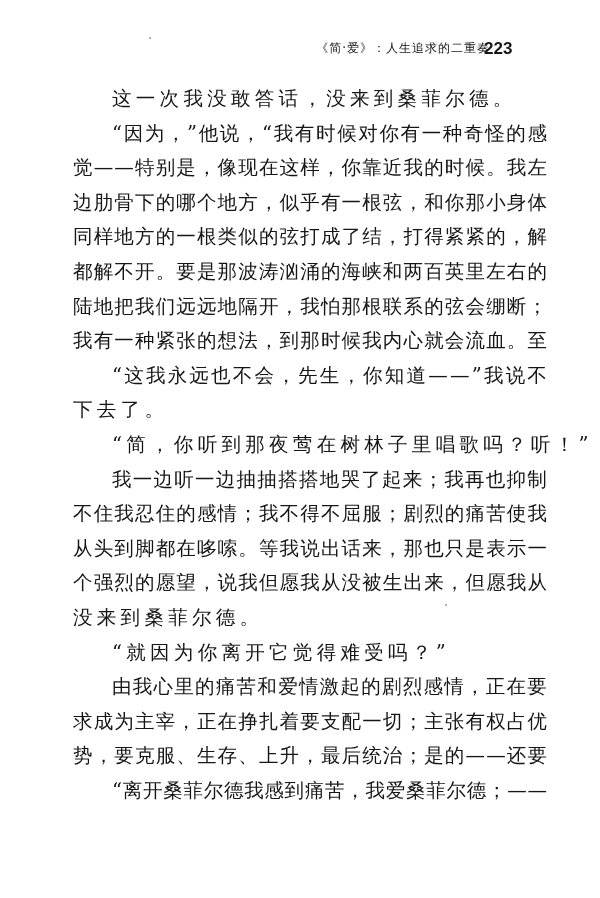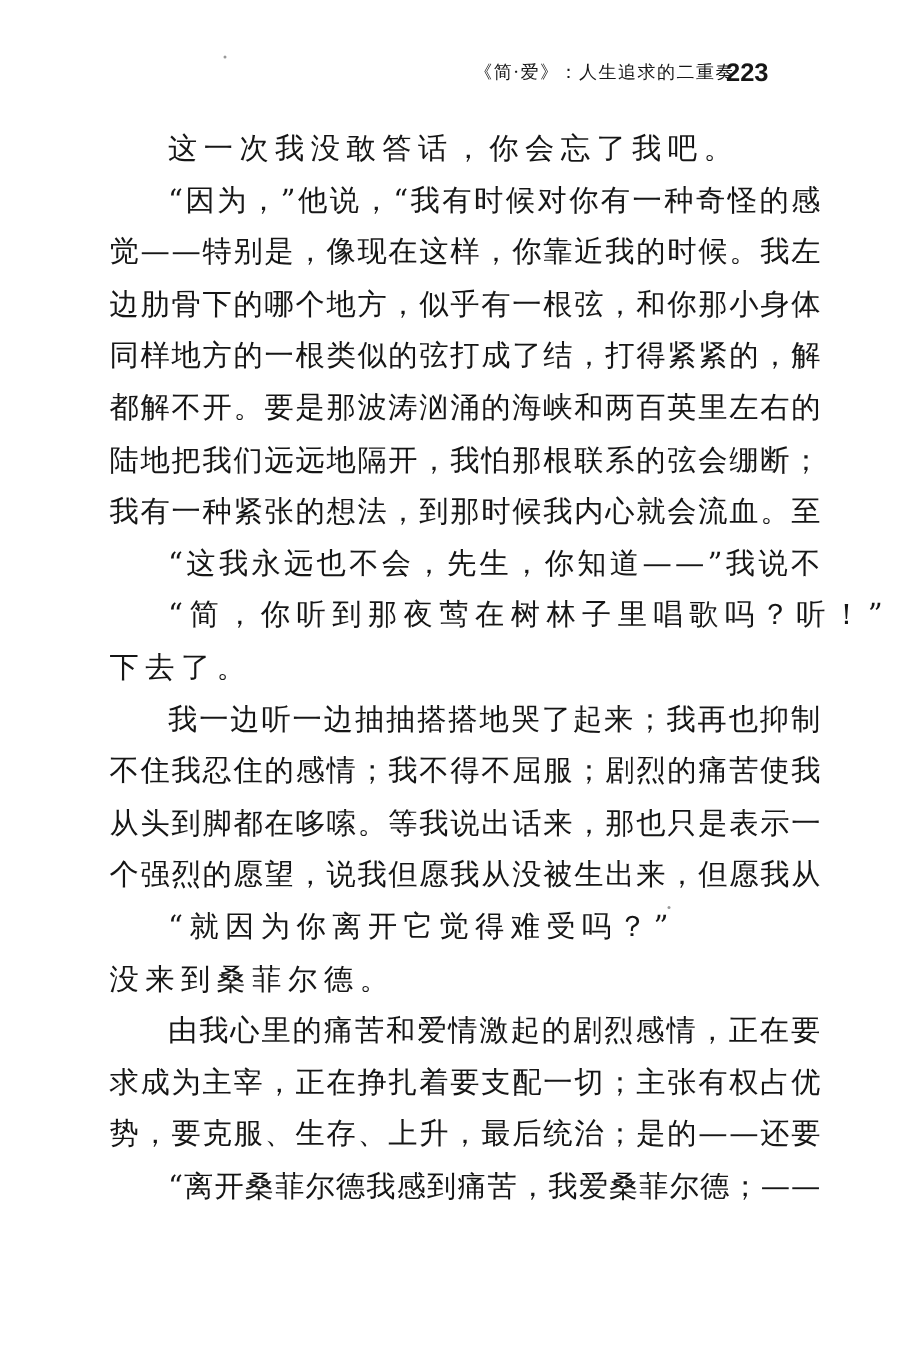--- a/index.html
+++ b/index.html
@@ -17,21 +17,21 @@
 </style>
 </head>
 <body>
 
 <div class="header">
   <span class="header-title">《简·爱》：人生追求的二重奏</span>
   <span class="page-num">223</span>
 </div>
 
 <div class="text-block" id="text-block">
-    <div class="line indent last">这一次我没敢答话，你会忘了我吧。</div>
+    <div class="line indent last">这一次我没敢答话，没来到桑菲尔德。</div>
     <div class="line indent">
       <span class="ch">“</span>
       <span class="ch">因</span>
       <span class="ch">为</span>
       <span class="ch">，</span>
       <span class="ch">”</span>
       <span class="ch">他</span>
       <span class="ch">说</span>
       <span class="ch">，</span>
       <span class="ch">“</span>
@@ -215,22 +215,22 @@
       <span class="ch">你</span>
       <span class="ch">知</span>
       <span class="ch">道</span>
       <span class="ch">—</span>
       <span class="ch">—</span>
       <span class="ch">”</span>
       <span class="ch">我</span>
       <span class="ch">说</span>
       <span class="ch">不</span>
     </div>
+    <div class="line last">下去了。</div>
     <div class="line indent last">“简，你听到那夜莺在树林子里唱歌吗？听！”</div>
-    <div class="line last">下去了。</div>
     <div class="line indent">
       <span class="ch">我</span>
       <span class="ch">一</span>
       <span class="ch">边</span>
       <span class="ch">听</span>
       <span class="ch">一</span>
       <span class="ch">边</span>
       <span class="ch">抽</span>
       <span class="ch">抽</span>
       <span class="ch">搭</span>
@@ -315,22 +315,22 @@
       <span class="ch">被</span>
       <span class="ch">生</span>
       <span class="ch">出</span>
       <span class="ch">来</span>
       <span class="ch">，</span>
       <span class="ch">但</span>
       <span class="ch">愿</span>
       <span class="ch">我</span>
       <span class="ch">从</span>
     </div>
+    <div class="line last">没来到桑菲尔德。</div>
     <div class="line indent last">“就因为你离开它觉得难受吗？”</div>
-    <div class="line last">没来到桑菲尔德。</div>
     <div class="line indent">
       <span class="ch">由</span>
       <span class="ch">我</span>
       <span class="ch">心</span>
       <span class="ch">里</span>
       <span class="ch">的</span>
       <span class="ch">痛</span>
       <span class="ch">苦</span>
       <span class="ch">和</span>
       <span class="ch">爱</span>

